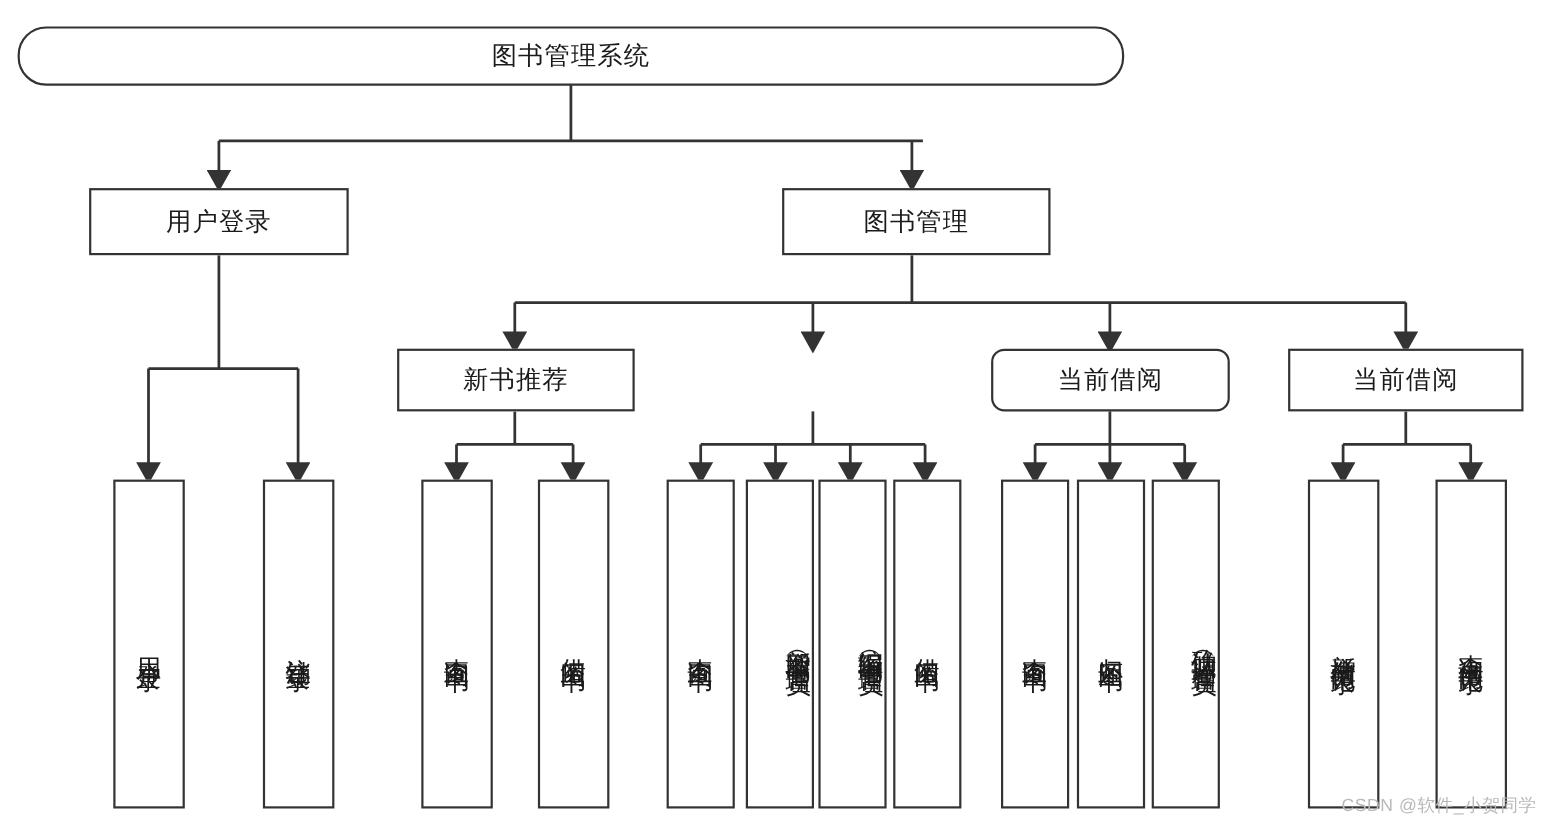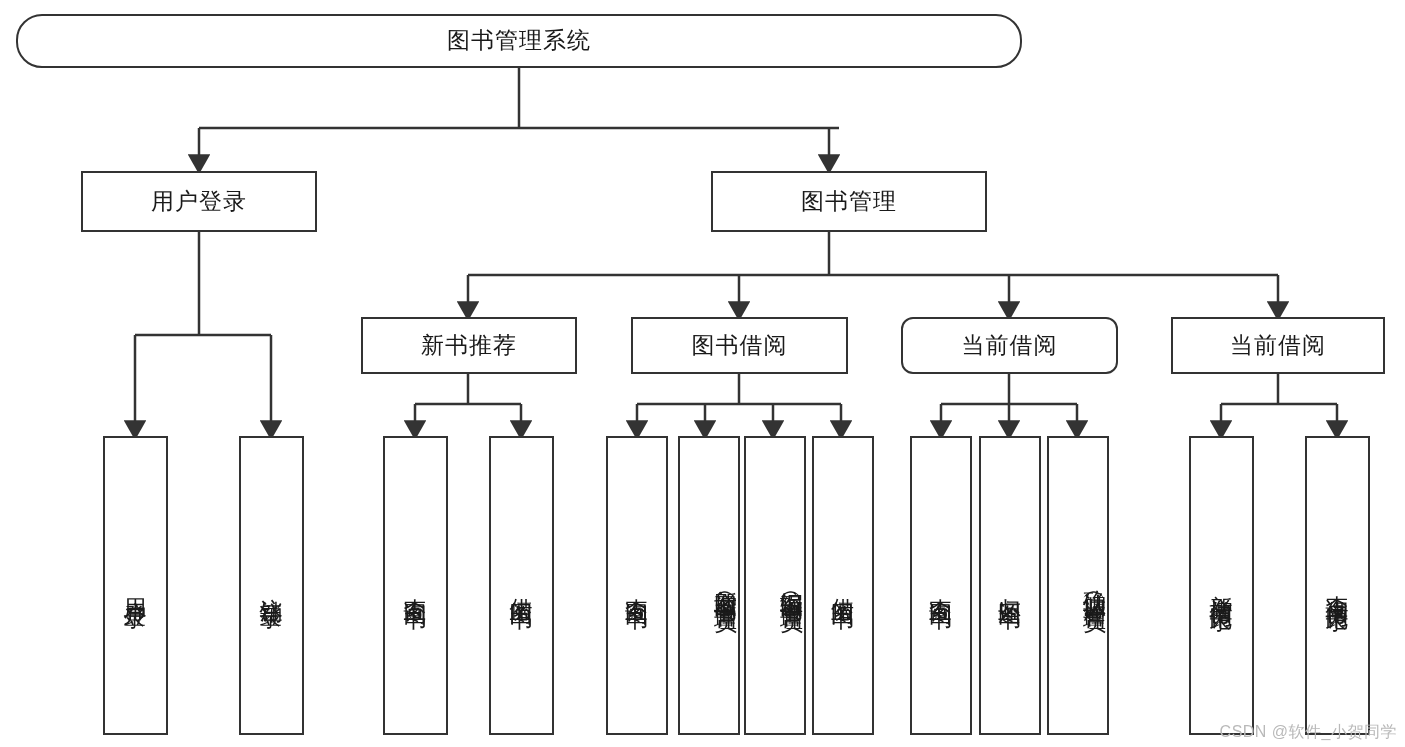--- a/index.html
+++ b/index.html
@@ -114,39 +114,36 @@
       <path d="M1009,404 L1009,424" marker-end="url(#arrow)"></path>
       <path d="M1077,404 L1077,424" marker-end="url(#arrow)"></path>
 
       <path d="M1278,374 L1278,404"></path>
       <path d="M1221,404 L1337,404"></path>
       <path d="M1221,404 L1221,424" marker-end="url(#arrow)"></path>
       <path d="M1337,404 L1337,424" marker-end="url(#arrow)"></path>
     </g>
   </svg>
 
-  <div class="node horiz" style="left:16px; top:14px; width:1006px; height:54px;border-radius:26px;">
+  <div class="node horiz" style="left:16px; top:24px; width:1006px; height:54px;border-radius:26px;">
     <span>图书管理系统</span>
   </div>
 
   <div class="node horiz" style="left:81px; top:171px; width:236px; height:61px;">
     <span>用户登录</span>
   </div>
 
-  <div class="node horiz" style="left:711px; top:171px; width:276px; height:61px;">
+  <div class="node horiz" style="left:711px; top:171px; width:244px; height:61px;">
     <span>图书管理</span>
   </div>
 
   <div class="node horiz" style="left:361px; top:317px; width:216px; height:57px;">
     <span>新书推荐</span>
   </div>
 
-  <div class="node horiz" style="left:631px; top:317px; width:217px; height:57px;">
-    <span>图书借阅</span>
-  </div>
 
   <div class="node horiz" style="left:901px; top:317px; width:217px; height:57px;border-radius:12px;">
     <span>当前借阅</span>
   </div>
 
   <div class="node horiz" style="left:1171px; top:317px; width:214px; height:57px;">
     <span>当前借阅</span>
   </div>
 
   <div class="node vert centerv" style="left:103px; top:436px; width:65px; height:299px;">

